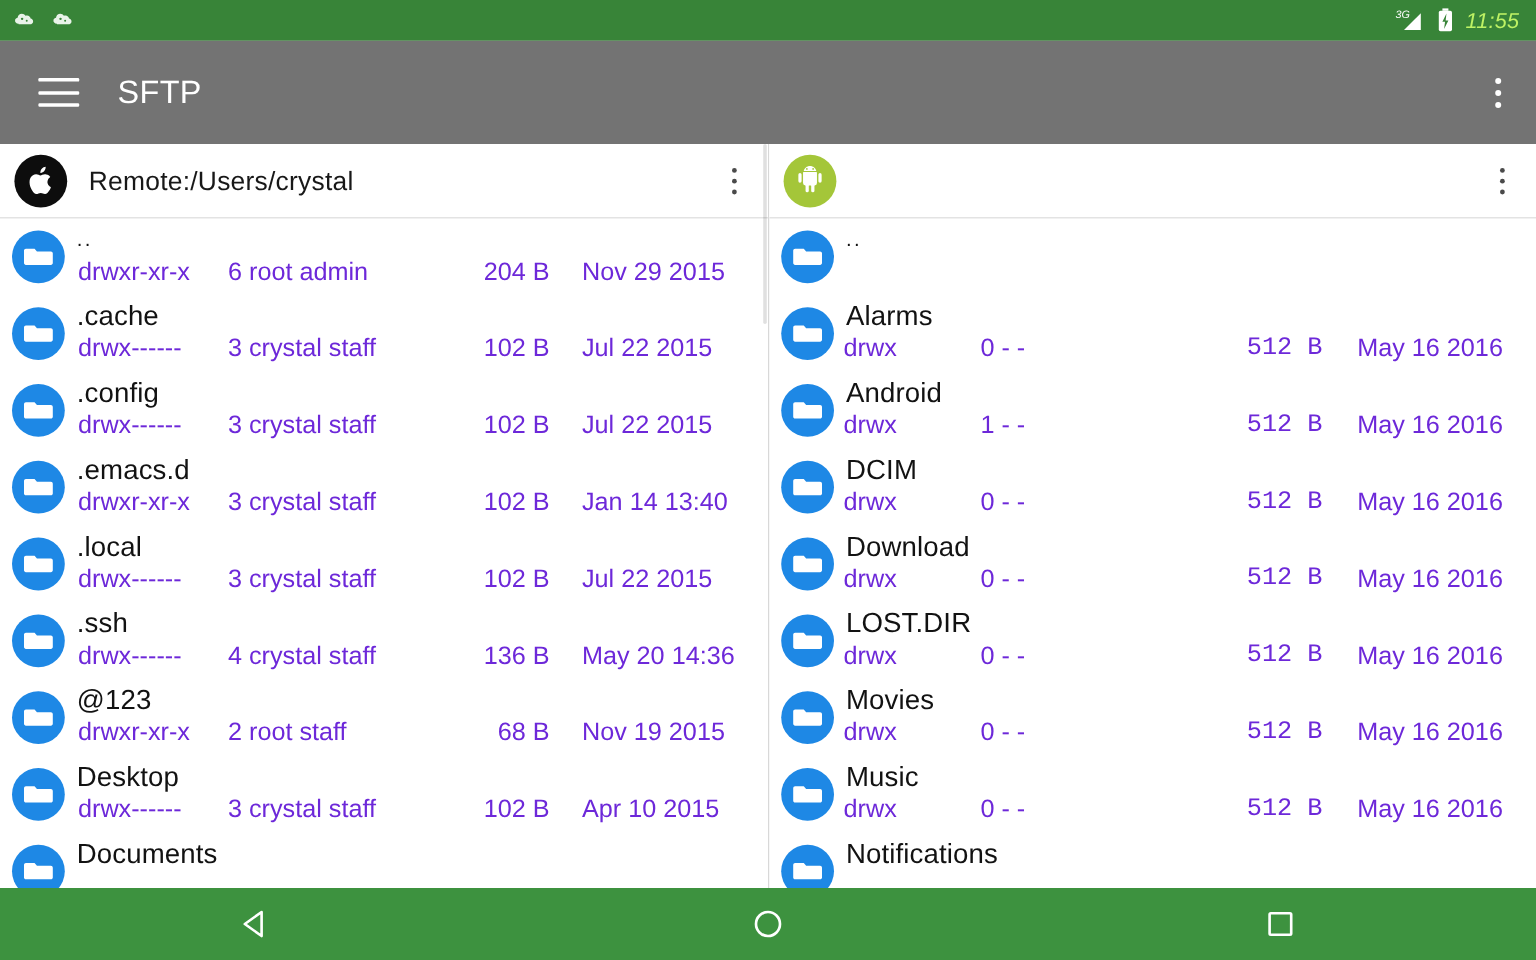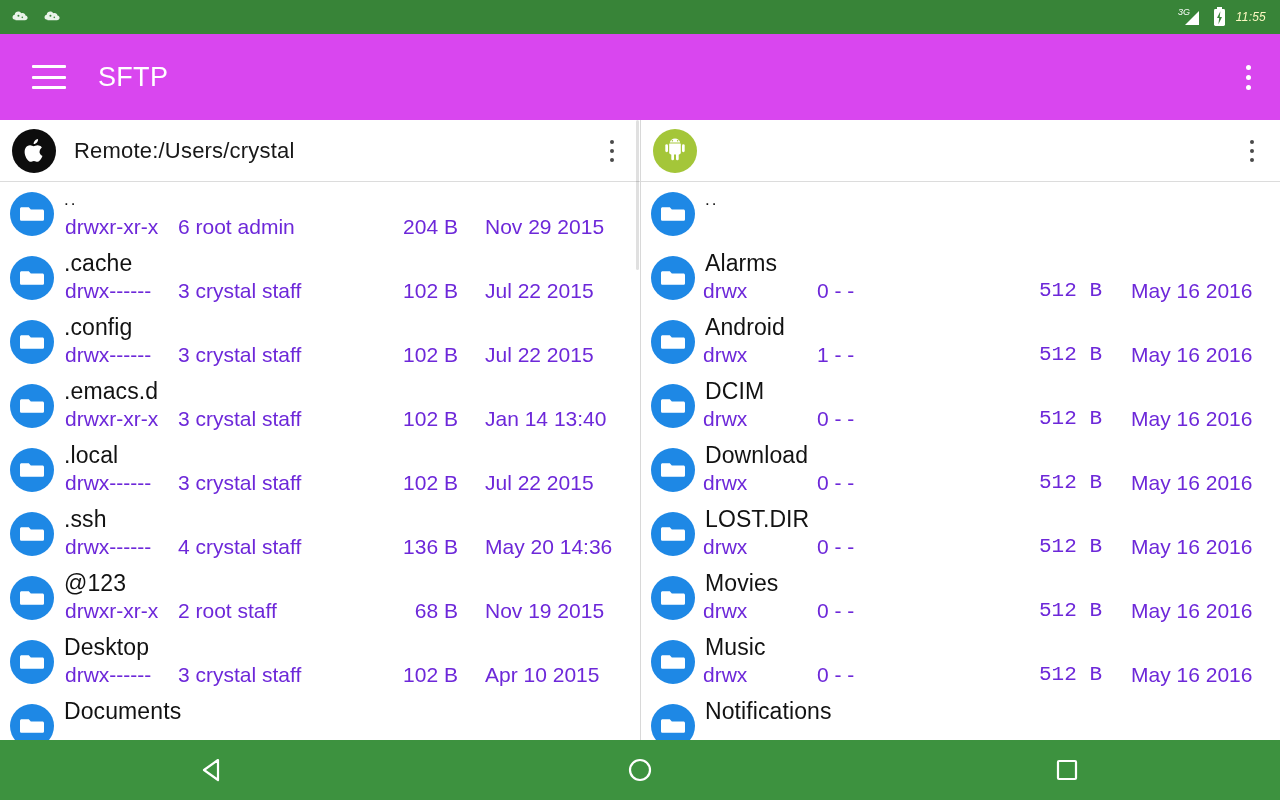--- a/index.html
+++ b/index.html
@@ -11,26 +11,26 @@
   #app { position:relative; width:1280px; height:800px; }
 
   
   .statusbar{
     position:absolute; top:0; left:0; width:1280px; height:34px;
     background:#388438; display:flex; align-items:center;
     padding:0 14px 0 10px;
   }
   .sb-left{ display:flex; align-items:center; gap:10px; }
   .sb-right{ margin-left:auto; display:flex; align-items:center; gap:9px;font-style:italic; }
-  .sb-clock{ color:#fef9c3; font-size:12px; letter-spacing:.2px; }
+  .sb-clock{ color:#bef264; font-size:18px; letter-spacing:.2px; }
 
   
   .appbar{
     position:absolute; top:34px; left:0; width:1280px; height:86px;
-    background:#d946ef; display:flex; align-items:center; padding:0 18px 0 32px;
+    background:#737373; display:flex; align-items:center; padding:0 18px 0 32px;
   }
   .hamburger{ width:34px; height:24px; display:flex; flex-direction:column;
               justify-content:space-between; cursor:pointer; }
   .hamburger i{ display:block; height:3px; background:#fff; border-radius:1px; }
   .app-title{ color:#fff; font-size:27px; margin-left:32px; letter-spacing:.3px; }
   .appbar .kebab{ margin-left:auto; }
 
   .kebab{ width:28px; height:34px; display:flex; flex-direction:column;
           align-items:center; justify-content:center; gap:5px; cursor:pointer; }
   .kebab span{ width:5px; height:5px; border-radius:50%; background:#fff; display:block;}
@@ -68,21 +68,21 @@
     display:flex; align-items:center; justify-content:center;
   }
   .fname{
     position:absolute; left:64px; top:4px; font-size:23px; color:#121212;
     letter-spacing:.1px; white-space:nowrap;
   }
   .fname.dots{ top:8px; font-size:17px; letter-spacing:2px; }
   .meta{ position:absolute; top:33px; font-size:21px; color:#6d28d9;
          white-space:nowrap; }
   .m-perm{ left:65px; }
-  .m-owner{ left:178px; }
+  .m-owner{ left:190px; }
   .m-size{ right:182px; text-align:right;margin-left:34px; }
   .m-date{ left:485px; }
 
   .pane.right .m-perm{ left:62px; }
   .pane.right .m-owner{ left:176px; }
   .pane.right .m-size{ right:178px;font-family:Liberation Mono, monospace; }
   .pane.right .m-date{ left:490px; }
 
   
   .scrollhint{

